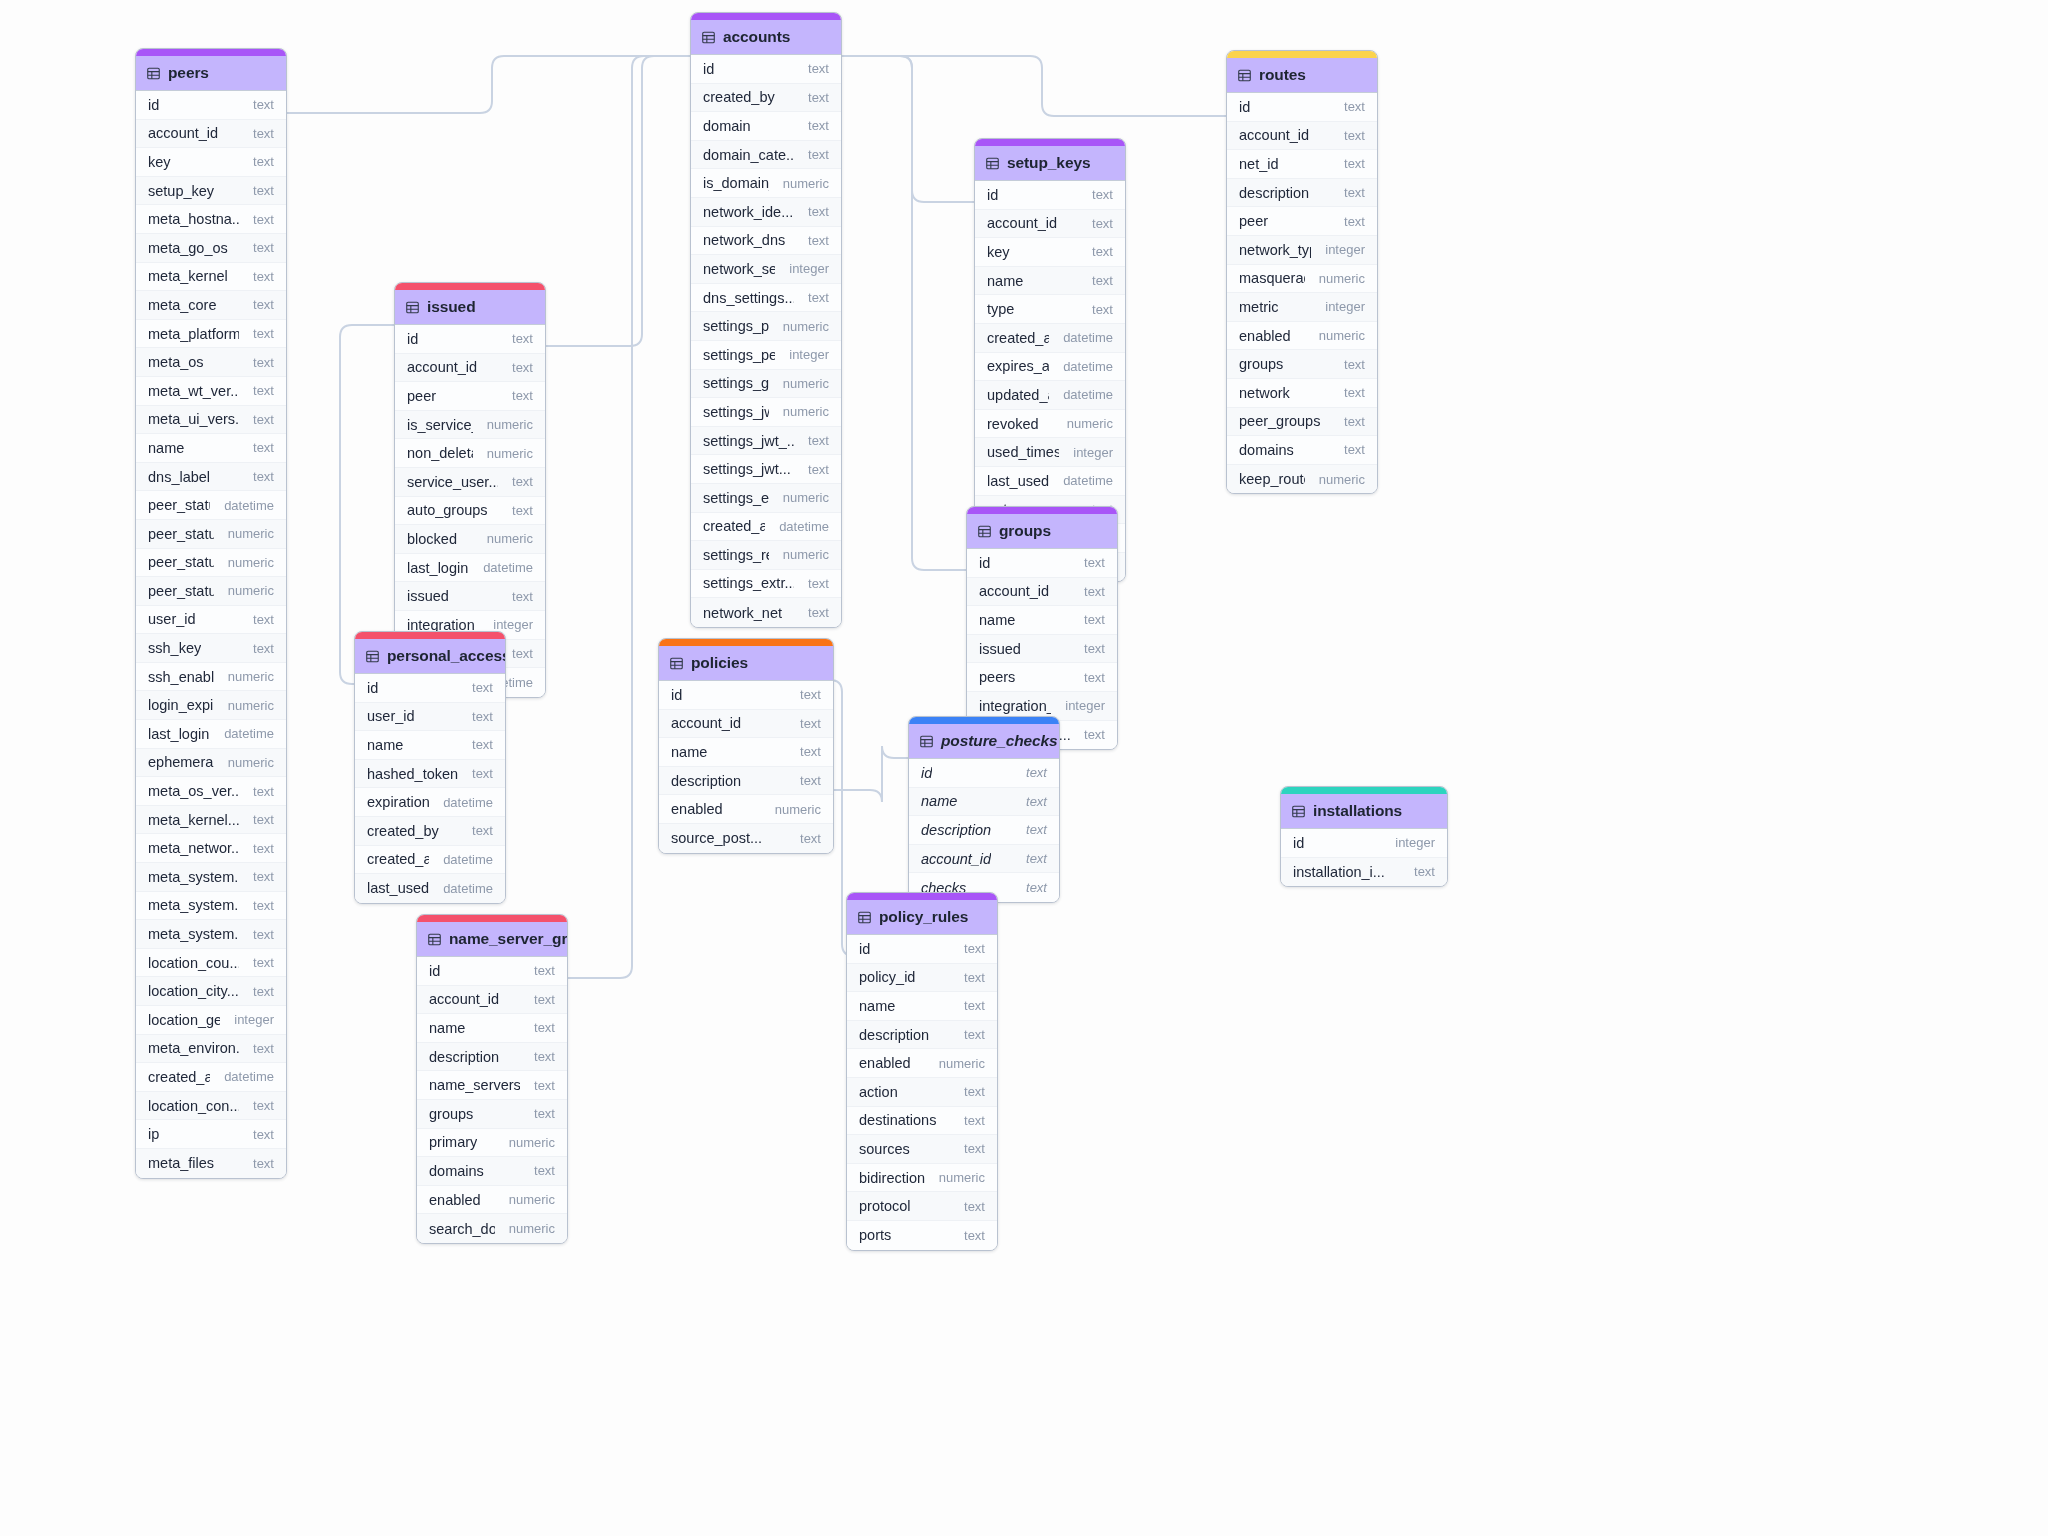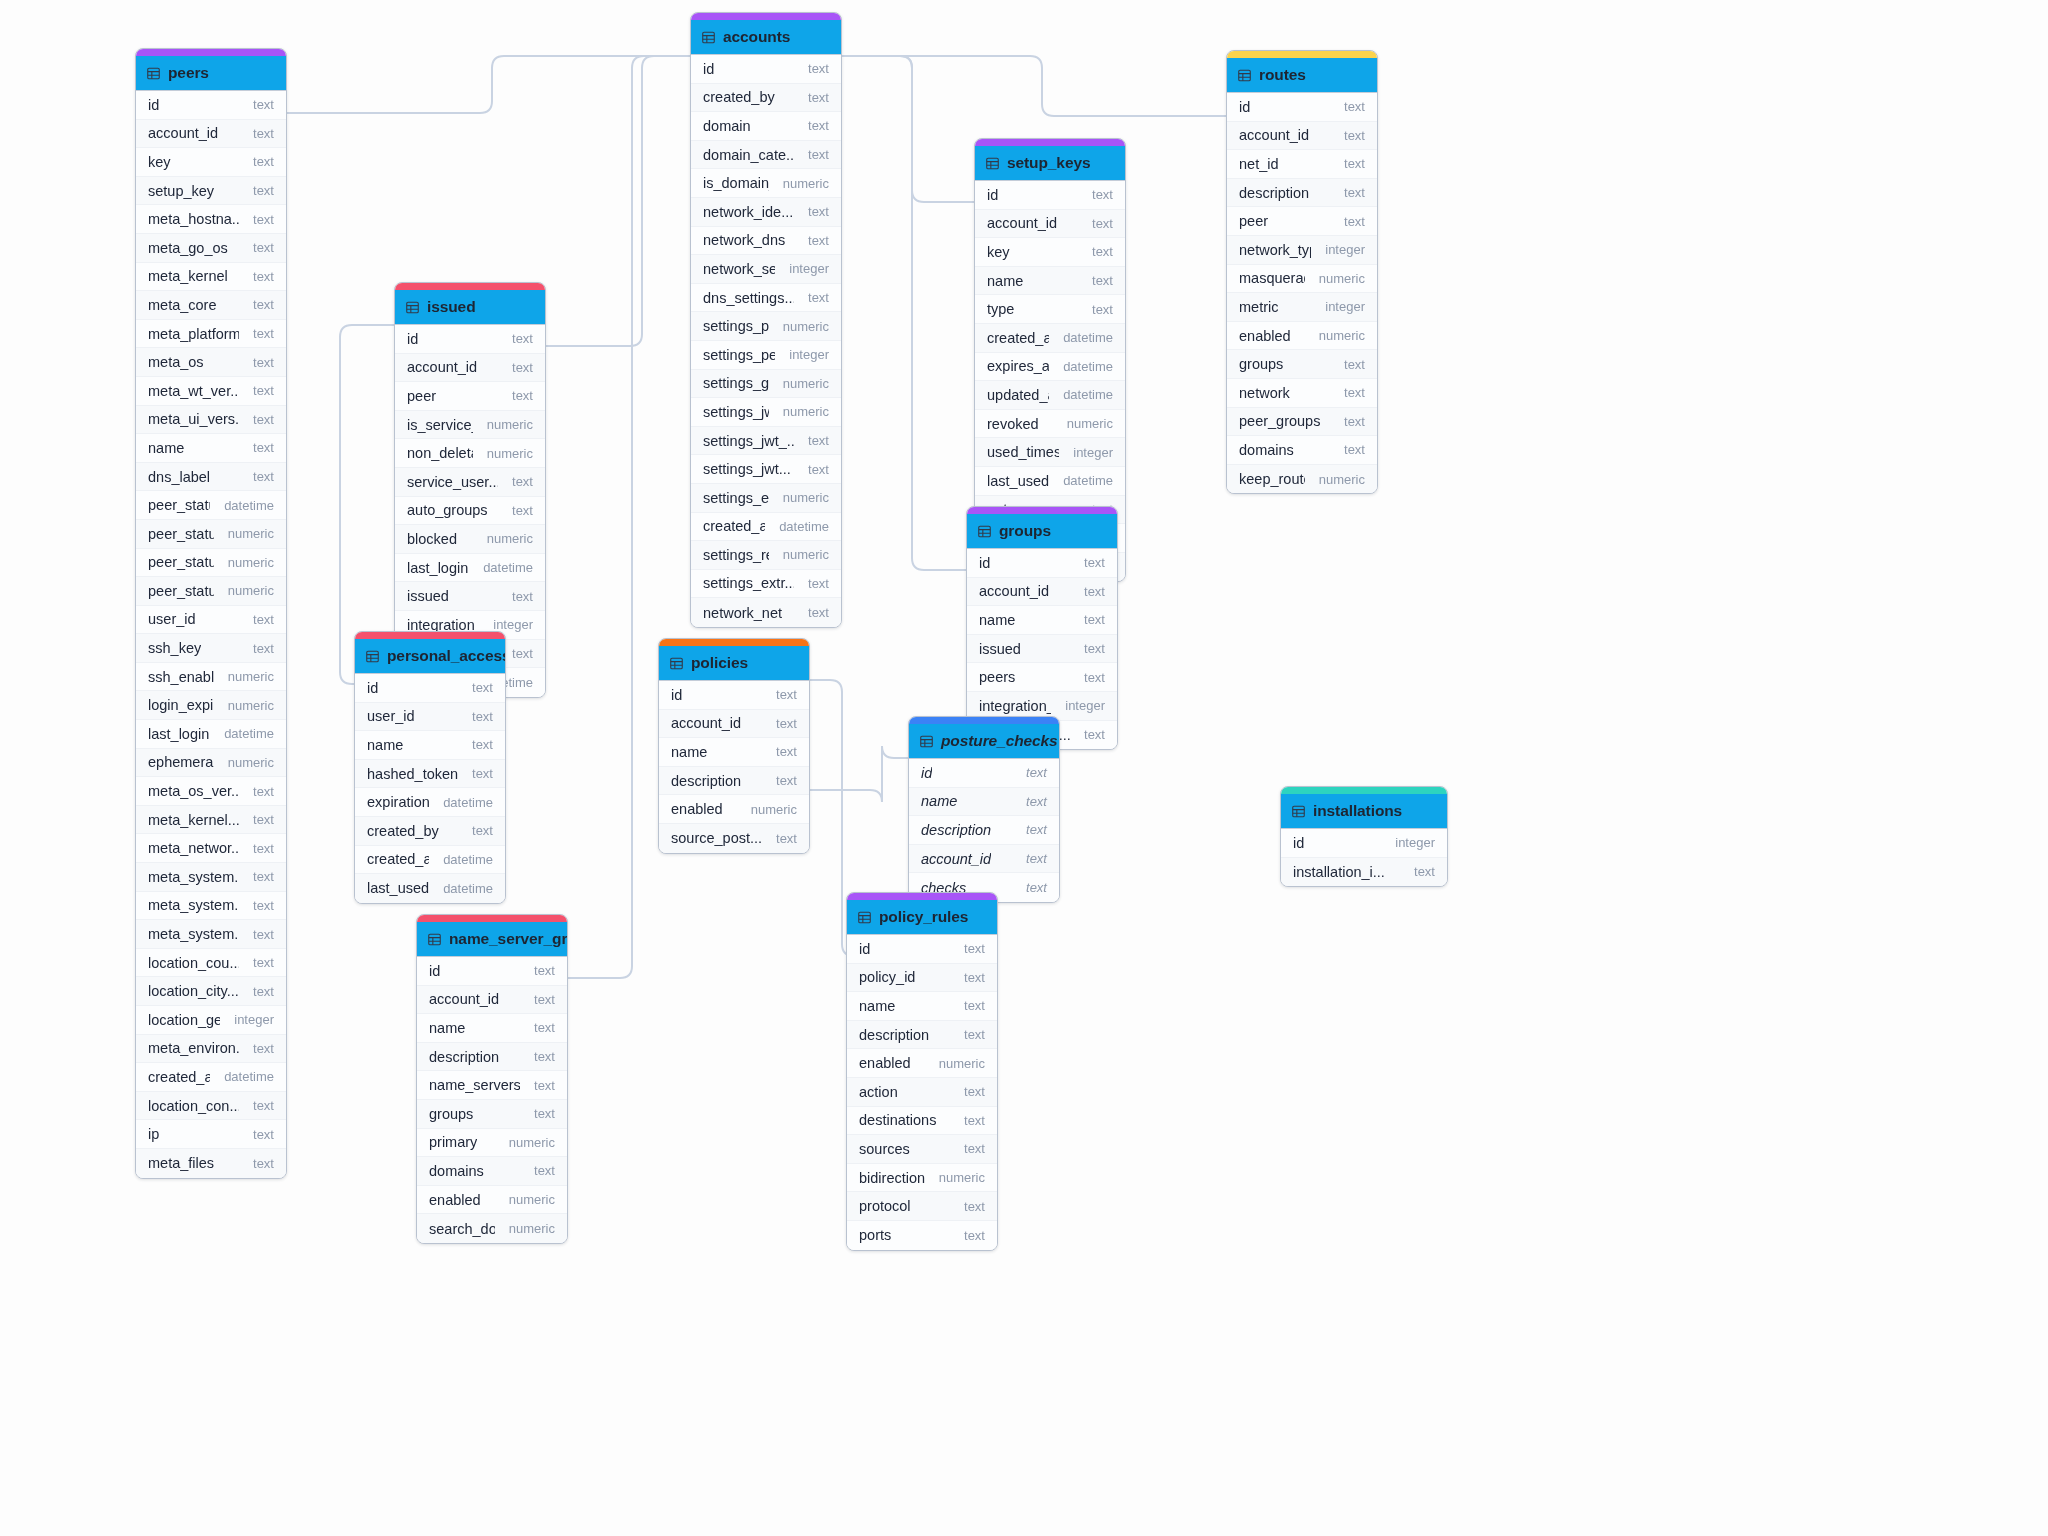--- a/index.html
+++ b/index.html
@@ -35,21 +35,21 @@
     overflow: hidden;
   }
   .accent-bar {
     height: 7px;
     width: 100%;
   }
   .table-header {
     display: flex;
     align-items: center;
     gap: 8px;
-    background: #0ea5e9;
+    background: #c4b5fd;
     padding: 8px 12px 8px 11px;
     border-bottom: 1px solid #c4ccd8;
   }
   .table-header .tname {
     font-size: 15.5px;
     font-weight: bold;
     color: #1e2532;
     letter-spacing: -0.1px;
     white-space: nowrap;
   }
@@ -631,21 +631,21 @@
         </div>
         <div class="col-row">
           <span class="col-name">created_at</span>
           <span class="col-type">datetime</span>
         </div>
         <div class="col-row">
           <span class="col-name">last_used</span>
           <span class="col-type">datetime</span>
         </div>
       </div>
-      <div class="table-card" style="left: 658px; top: 638px; width: 152px;">
+      <div class="table-card" style="left: 658px; top: 638px; width: 176px;">
         <div class="accent-bar" style="background: rgb(249, 115, 22);"></div>
         <div class="table-header">
           <svg width="13" height="13" viewBox="0 0 14 14" class="tbl-icon">
             <rect x="0.8" y="1.3" width="12.4" height="11.4" rx="1.4" fill="none" stroke="#323a4a" stroke-width="1.2"></rect>
             <line x1="0.8" y1="5" x2="13.2" y2="5" stroke="#323a4a" stroke-width="1.2"></line>
             <line x1="5.2" y1="5" x2="5.2" y2="12.7" stroke="#323a4a" stroke-width="1.2"></line>
             <line x1="0.8" y1="8.9" x2="13.2" y2="8.9" stroke="#323a4a" stroke-width="1.2"></line>
           </svg>
           <span class="tname">policies</span>
         </div>

